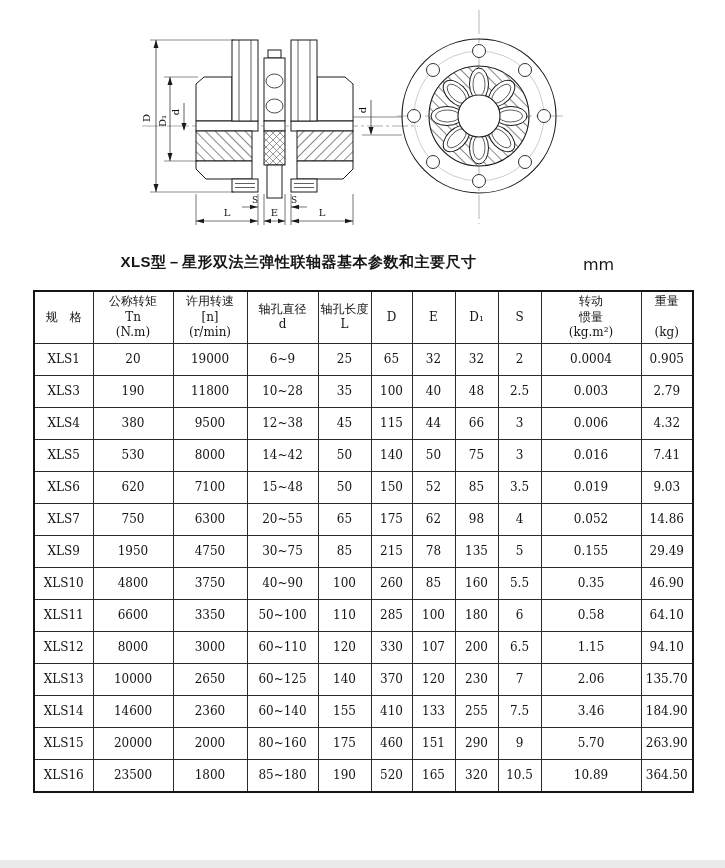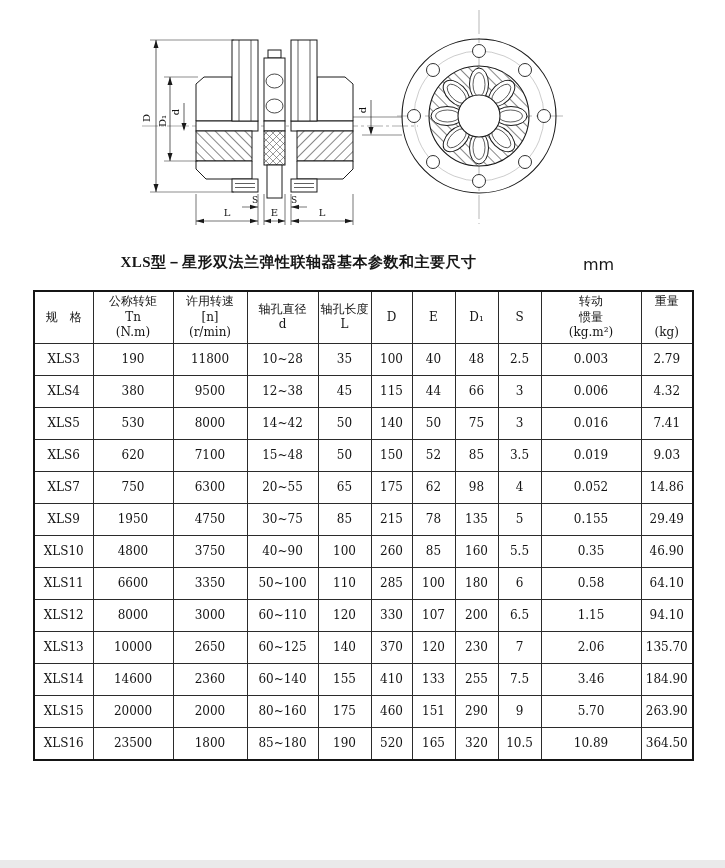--- a/index.html
+++ b/index.html
@@ -1,21 +1,21 @@
 <!DOCTYPE html>
 <html><head>
 <meta charset="utf-8">
 <style>
   html,body{margin:0;padding:0;background:#ffffff;}
   .page{position:relative;width:725px;height:868px;background:#fff;overflow:hidden;
         font-family:"DejaVu Serif","Liberation Serif",serif;color:#111;}
   .drawing{position:absolute;left:0;top:0;}
   .title-row{position:absolute;left:0;top:250px;width:725px;height:30px;}
   .doc-title{position:absolute;left:0;width:597px;text-align:center;top:3px;
-             font-family:Liberation Serif, serif;
+             font-family:Liberation Sans, sans-serif;
              font-weight:bold;font-size:15px;letter-spacing:0.5px;color:#161616;}
   .unit{position:absolute;left:583px;top:5px;font-family:"DejaVu Sans","Liberation Sans",sans-serif;
         font-size:16px;color:#161616;}
   table.spec{position:absolute;left:33px;top:290px;width:659px;border-collapse:collapse;
              table-layout:fixed;border:2px solid #151515;}
   table.spec th, table.spec td{border:1px solid #2b2b2b;text-align:center;vertical-align:middle;
              font-size:12px;color:#141414;padding:0;}
   table.spec th{font-weight:normal;white-space:pre-line;height:46px;line-height:1.3;padding:2px 0;}
   table.spec td{height:31px;}
   .bottom-strip{position:absolute;left:0;top:860px;width:725px;height:8px;background:#eaeaea;}
@@ -229,20 +229,33 @@
           <th>转动
 惯量
 (kg.m²)</th>
           <th>重量
 
 (kg)</th>
         </tr>
     </thead>
     <tbody>
         <tr>
+          <td>XLS1</td>
+          <td>20</td>
+          <td>19000</td>
+          <td>6~9</td>
+          <td>25</td>
+          <td>65</td>
+          <td>32</td>
+          <td>32</td>
+          <td>2</td>
+          <td>0.0004</td>
+          <td>0.905</td>
+        </tr>
+        <tr>
           <td>XLS3</td>
           <td>190</td>
           <td>11800</td>
           <td>10~28</td>
           <td>35</td>
           <td>100</td>
           <td>40</td>
           <td>48</td>
           <td>2.5</td>
           <td>0.003</td>

